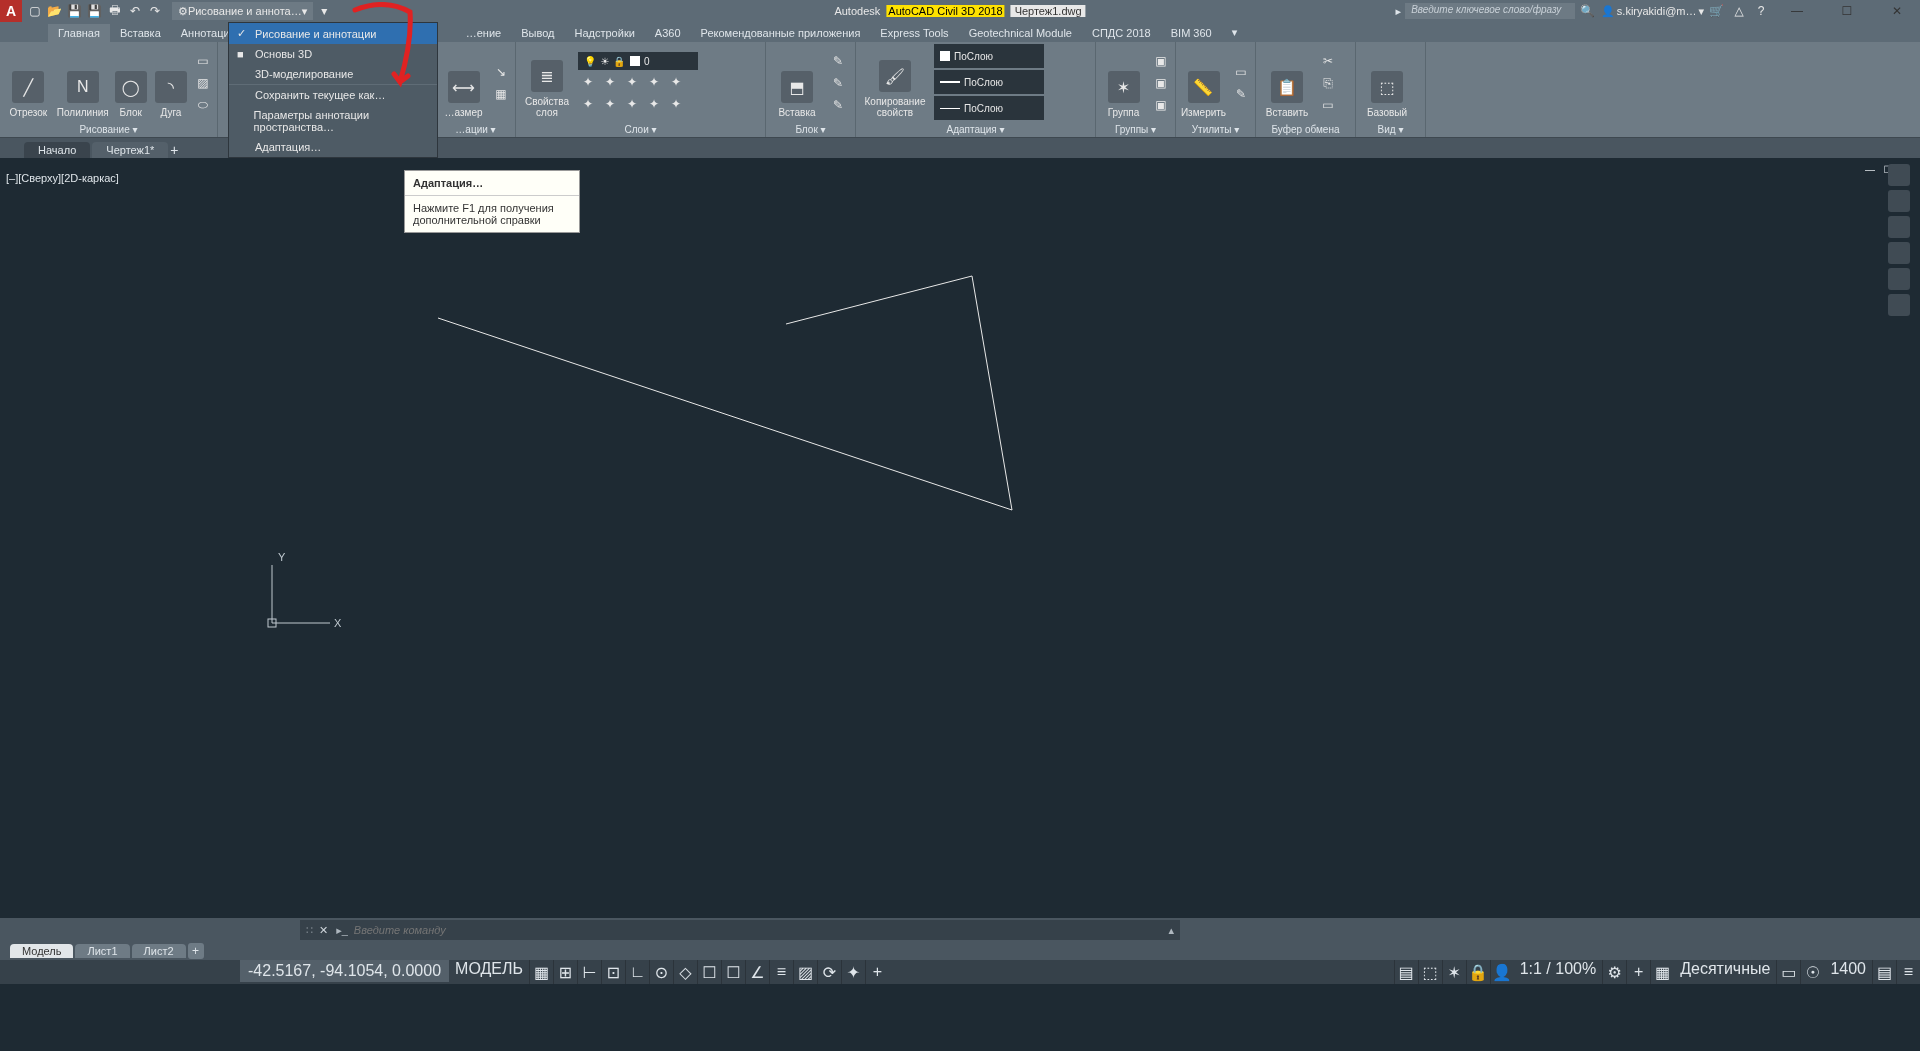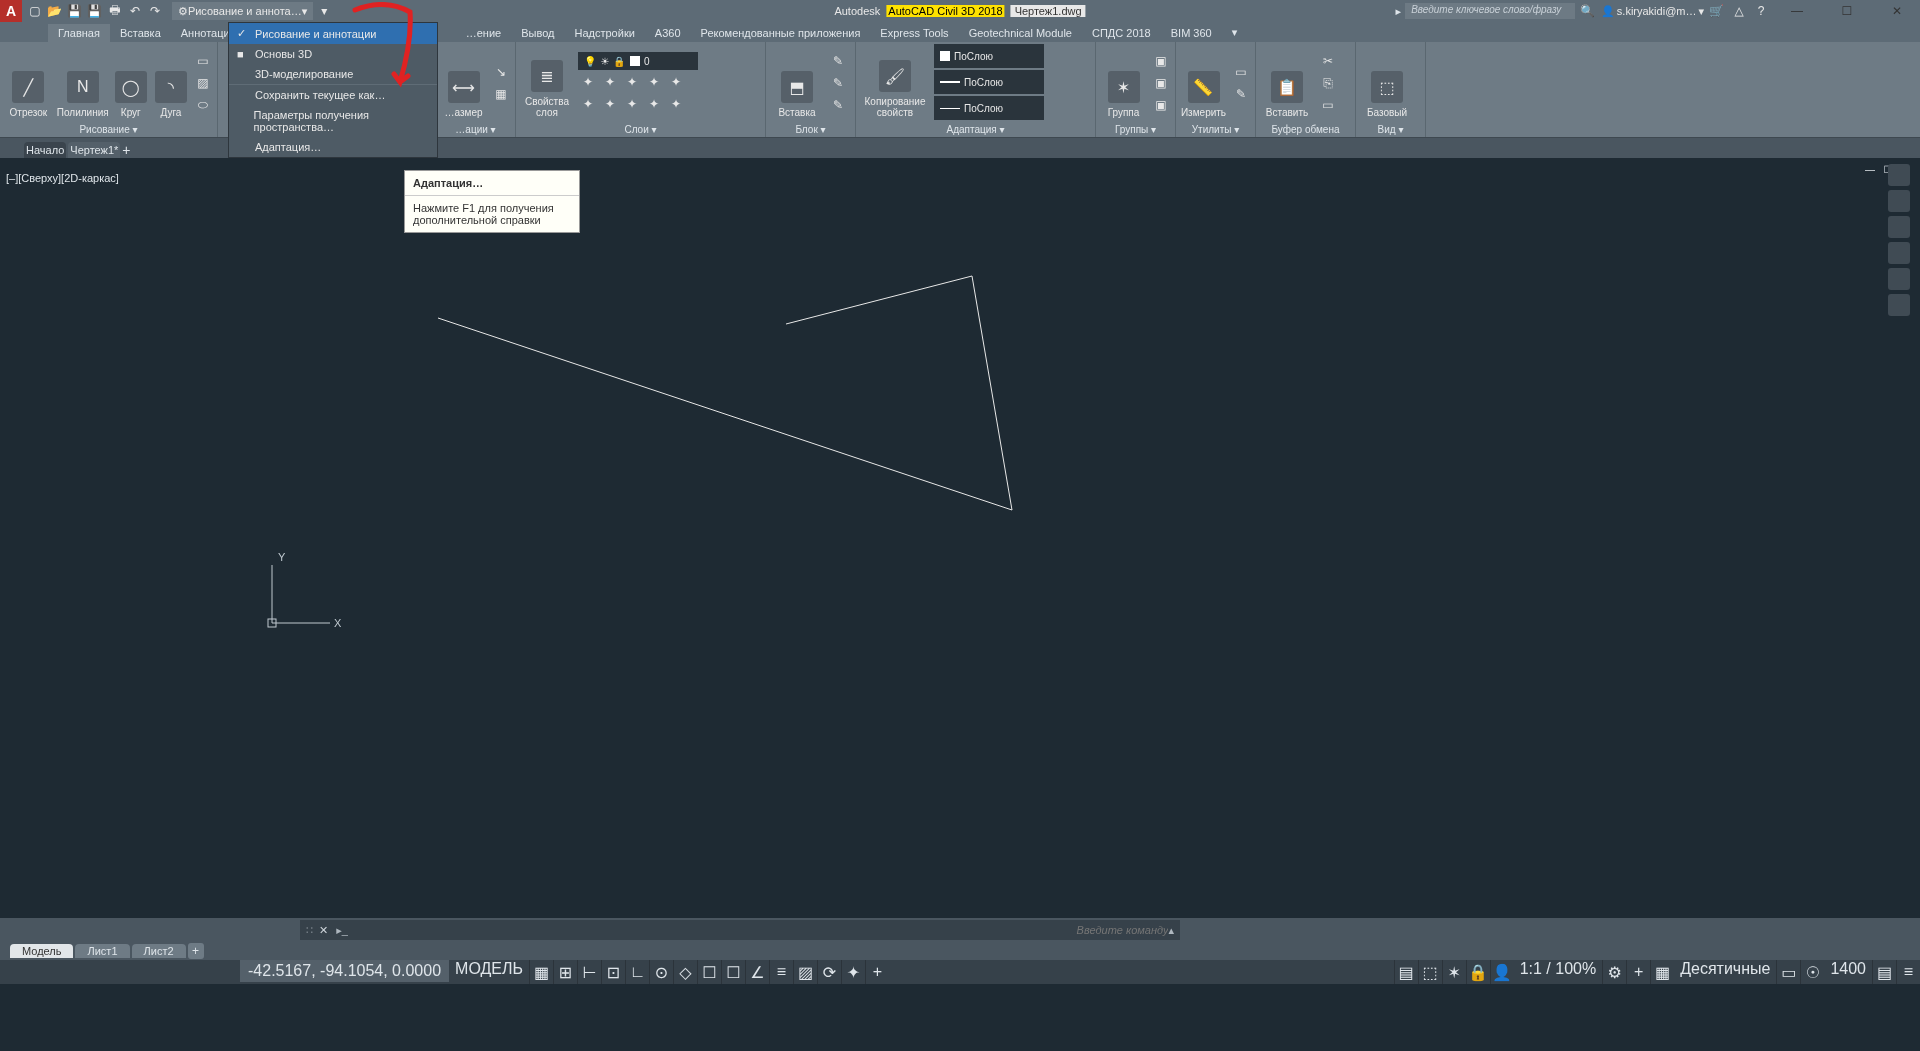--- a/index.html
+++ b/index.html
@@ -47,39 +47,39 @@
 
 .red-ann { position: absolute; left: 350px; top: 2px; width: 70px; height: 110px; z-index: 60; pointer-events: none; }
 
 
 .tooltip { position: absolute; left: 404px; top: 170px; width: 176px; background: #fffff8; border: 1px solid #999; z-index: 55; font-size: 11px; color: #333; }
 .tooltip .t-title { font-weight: bold; padding: 6px 8px; border-bottom: 1px solid #ccc; }
 .tooltip .t-body { padding: 6px 8px; }
 
 
 .doc-tabs { height: 20px; background: #4a5660; display: flex; align-items: flex-end; padding-left: 24px; font-size: 11px; }
-.doc-tabs .dtab { padding: 2px 2px; background: #3a444d; color: #dfe5ea; border-top-left-radius: 4px; border-top-right-radius: 4px; margin-right: 2px; cursor: pointer; }
+.doc-tabs .dtab { padding: 2px 14px; background: #3a444d; color: #dfe5ea; border-top-left-radius: 4px; border-top-right-radius: 4px; margin-right: 2px; cursor: pointer; }
 .doc-tabs .dtab.active { background: #54606a; }
 .doc-tabs .plus { width: 16px; height: 16px; color: #dfe5ea; font-size: 14px; cursor: pointer; }
 
 
 .drawing { position: relative; height: 760px; background: #1e2a33; }
 .view-lbl { position: absolute; left: 6px; top: 14px; font-size: 11px; color: #dfe5ea; }
 .drawing svg.scene { position: absolute; left: 0; top: 0; }
 .viewcube { position: absolute; right: 6px; top: 6px; width: 26px; display: flex; flex-direction: column; gap: 4px; }
 .vc-item { width: 22px; height: 22px; background: #404b54; border-radius: 3px; cursor: pointer; }
 .win-ctl { position: absolute; right: 6px; top: 4px; display: flex; gap: 2px; }
 .win-ctl span { width: 16px; height: 14px; color: #dfe5ea; font-size: 10px; display: flex; align-items: center; justify-content: center; cursor: pointer; }
 
 
 .cmdline { height: 24px; background: #4a5660; display: flex; align-items: center; padding-left: 300px; }
 .cmd-box { background: #36414a; height: 20px; width: 880px; display: flex; align-items: center; padding: 0 6px; font-size: 11px; color: #aeb7bf; }
 .cmd-box .handle { color: #7f8890; margin-right: 6px; }
 .cmd-box .x { color: #cfd5db; margin-right: 8px; cursor: pointer; }
-.cmd-box input { background: transparent; border: none; color: #aeb7bf; font-style: italic; font-size: 11px; flex: 1; outline: none; text-align: right; }
+.cmd-box input { background: transparent; border: none; color: #aeb7bf; font-style: italic; font-size: 11px; flex: 1; outline: none; }
 
 
 .layout-tabs { height: 18px; background: #4a5660; display: flex; align-items: center; padding-left: 10px; font-size: 11px; }
 .layout-tabs .ltab { padding: 1px 12px; background: #e2e6e9; color: #333; border-top-left-radius: 4px; border-top-right-radius: 4px; margin-right: 2px; cursor: pointer; }
 .layout-tabs .ltab.inactive { background: #6e7b85; color: #dfe5ea; }
 .layout-tabs .plus { width: 16px; height: 16px; background: #6e7b85; color: #dfe5ea; font-size: 12px; display: flex; align-items: center; justify-content: center; border-radius: 3px; cursor: pointer; }
 
 
 .statusbar { height: 24px; background: #36414a; display: flex; align-items: flex-start; font-size: 16px; color: #dfe5ea; }
 .statusbar .coords { background: #54606a; padding: 2px 8px; margin-left: 240px; }
@@ -154,21 +154,21 @@
       <div class="big-btn">
           <div class="ico">╱</div>
           <span>Отрезок</span>
         </div>
       <div class="big-btn">
           <div class="ico">Ν</div>
           <span>Полилиния</span>
         </div>
       <div class="big-btn" style="width:40px;">
           <div class="ico">◯</div>
-          <span>Круг</span>
+          <span>Блок</span>
         </div>
       <div class="big-btn" style="width:40px;">
           <div class="ico">◝</div>
           <span>Дуга</span>
         </div>
       <div class="sm-stack">
         <div class="sm-btn">▭</div>
         <div class="sm-btn">▨</div>
         <div class="sm-btn">⬭</div>
       </div>
@@ -336,21 +336,21 @@
   <div class="item">
       <span class="chk"></span>
       <span>3D-моделирование</span>
     </div>
   <div class="item sep-top">
       <span class="chk"></span>
       <span>Сохранить текущее как…</span>
     </div>
   <div class="item">
       <span class="chk"></span>
-      <span>Параметры получения пространства…</span>
+      <span>Параметры аннотации пространства…</span>
     </div>
   <div class="item">
       <span class="chk"></span>
       <span>Адаптация…</span>
     </div>
 </div>
 
 <svg class="red-ann" viewBox="0 0 70 110">
   <path d="M 5 8 Q 35 -4 60 10 Q 62 40 50 80 L 44 72 M 50 80 L 58 74" stroke="#e02222" stroke-width="5" fill="none" stroke-linecap="round"></path>
 </svg>

